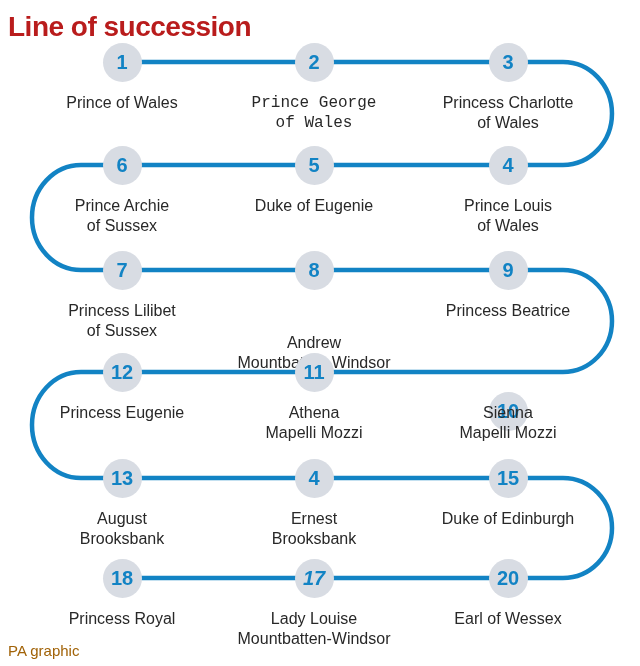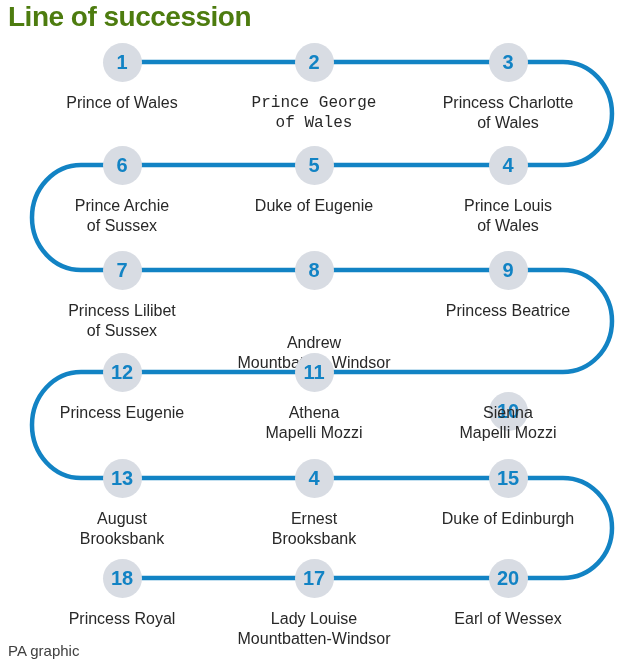--- a/index.html
+++ b/index.html
@@ -7,25 +7,25 @@
     position: relative;
     width: 640px;
     height: 666px;
     background: #ffffff;
     font-family: "Liberation Sans", sans-serif;
     overflow: hidden;
   }
   .title {
     position: absolute;
     left: 8px;
-    top: 1px;
+    top: 11px;
     font-size: 28px;
     font-weight: 700;
     letter-spacing: -0.5px;
-    color: #4d7c0f;
+    color: #b91c1c;
     text-align: right;
   }
   .snake-svg {
     position: absolute;
     left: 0;
     top: 0;
   }
   .node-circle {
     position: absolute;
     width: 39px;
@@ -44,21 +44,21 @@
     text-align: center;
     font-size: 16px;
     line-height: 20px;
     color: #282828;
   }
   .credit {
     position: absolute;
     left: 8px;
     top: 642px;
     font-size: 15px;
-    color: #404040;
+    color: #a16207;
   }
 </style>
 </head>
 <body>
 
 <div id="graphic">
 
   <svg class="snake-svg" width="640" height="666" viewBox="0 0 640 666" aria-hidden="true">
     <path d="M 122 62
              H 563 A 49 51.5 0 0 1 563 165
@@ -97,20 +97,20 @@
       <div class="node-circle" style="left: 102.5px; top: 352.5px;">12</div>
       <div class="node-name" style="left: 26px; top: 403px;">Princess Eugenie</div>
       <div class="node-circle" style="left: 102.5px; top: 458.5px;">13</div>
       <div class="node-name" style="left: 26px; top: 509px;">August<br>Brooksbank</div>
       <div class="node-circle" style="left: 294.5px; top: 458.5px;">4</div>
       <div class="node-name" style="left: 218px; top: 509px;">Ernest<br>Brooksbank</div>
       <div class="node-circle" style="left: 488.5px; top: 458.5px;">15</div>
       <div class="node-name" style="left: 412px; top: 509px;">Duke of Edinburgh</div>
       <div class="node-circle" style="left: 488.5px; top: 558.5px;">20</div>
       <div class="node-name" style="left: 412px; top: 609px;">Earl of Wessex</div>
-      <div class="node-circle" style="left: 294.5px; top: 558.5px;">17</div>
+      <div class="node-circle" style="left: 294.5px; top: 558.5px; font-style: italic;">17</div>
       <div class="node-name" style="left: 218px; top: 609px;">Lady Louise<br>Mountbatten-Windsor</div>
       <div class="node-circle" style="left: 102.5px; top: 558.5px;">18</div>
       <div class="node-name" style="left: 26px; top: 609px;">Princess Royal</div>
     </div>
 
   <div class="credit">PA graphic</div>
 </div>
 
 </body></html>

